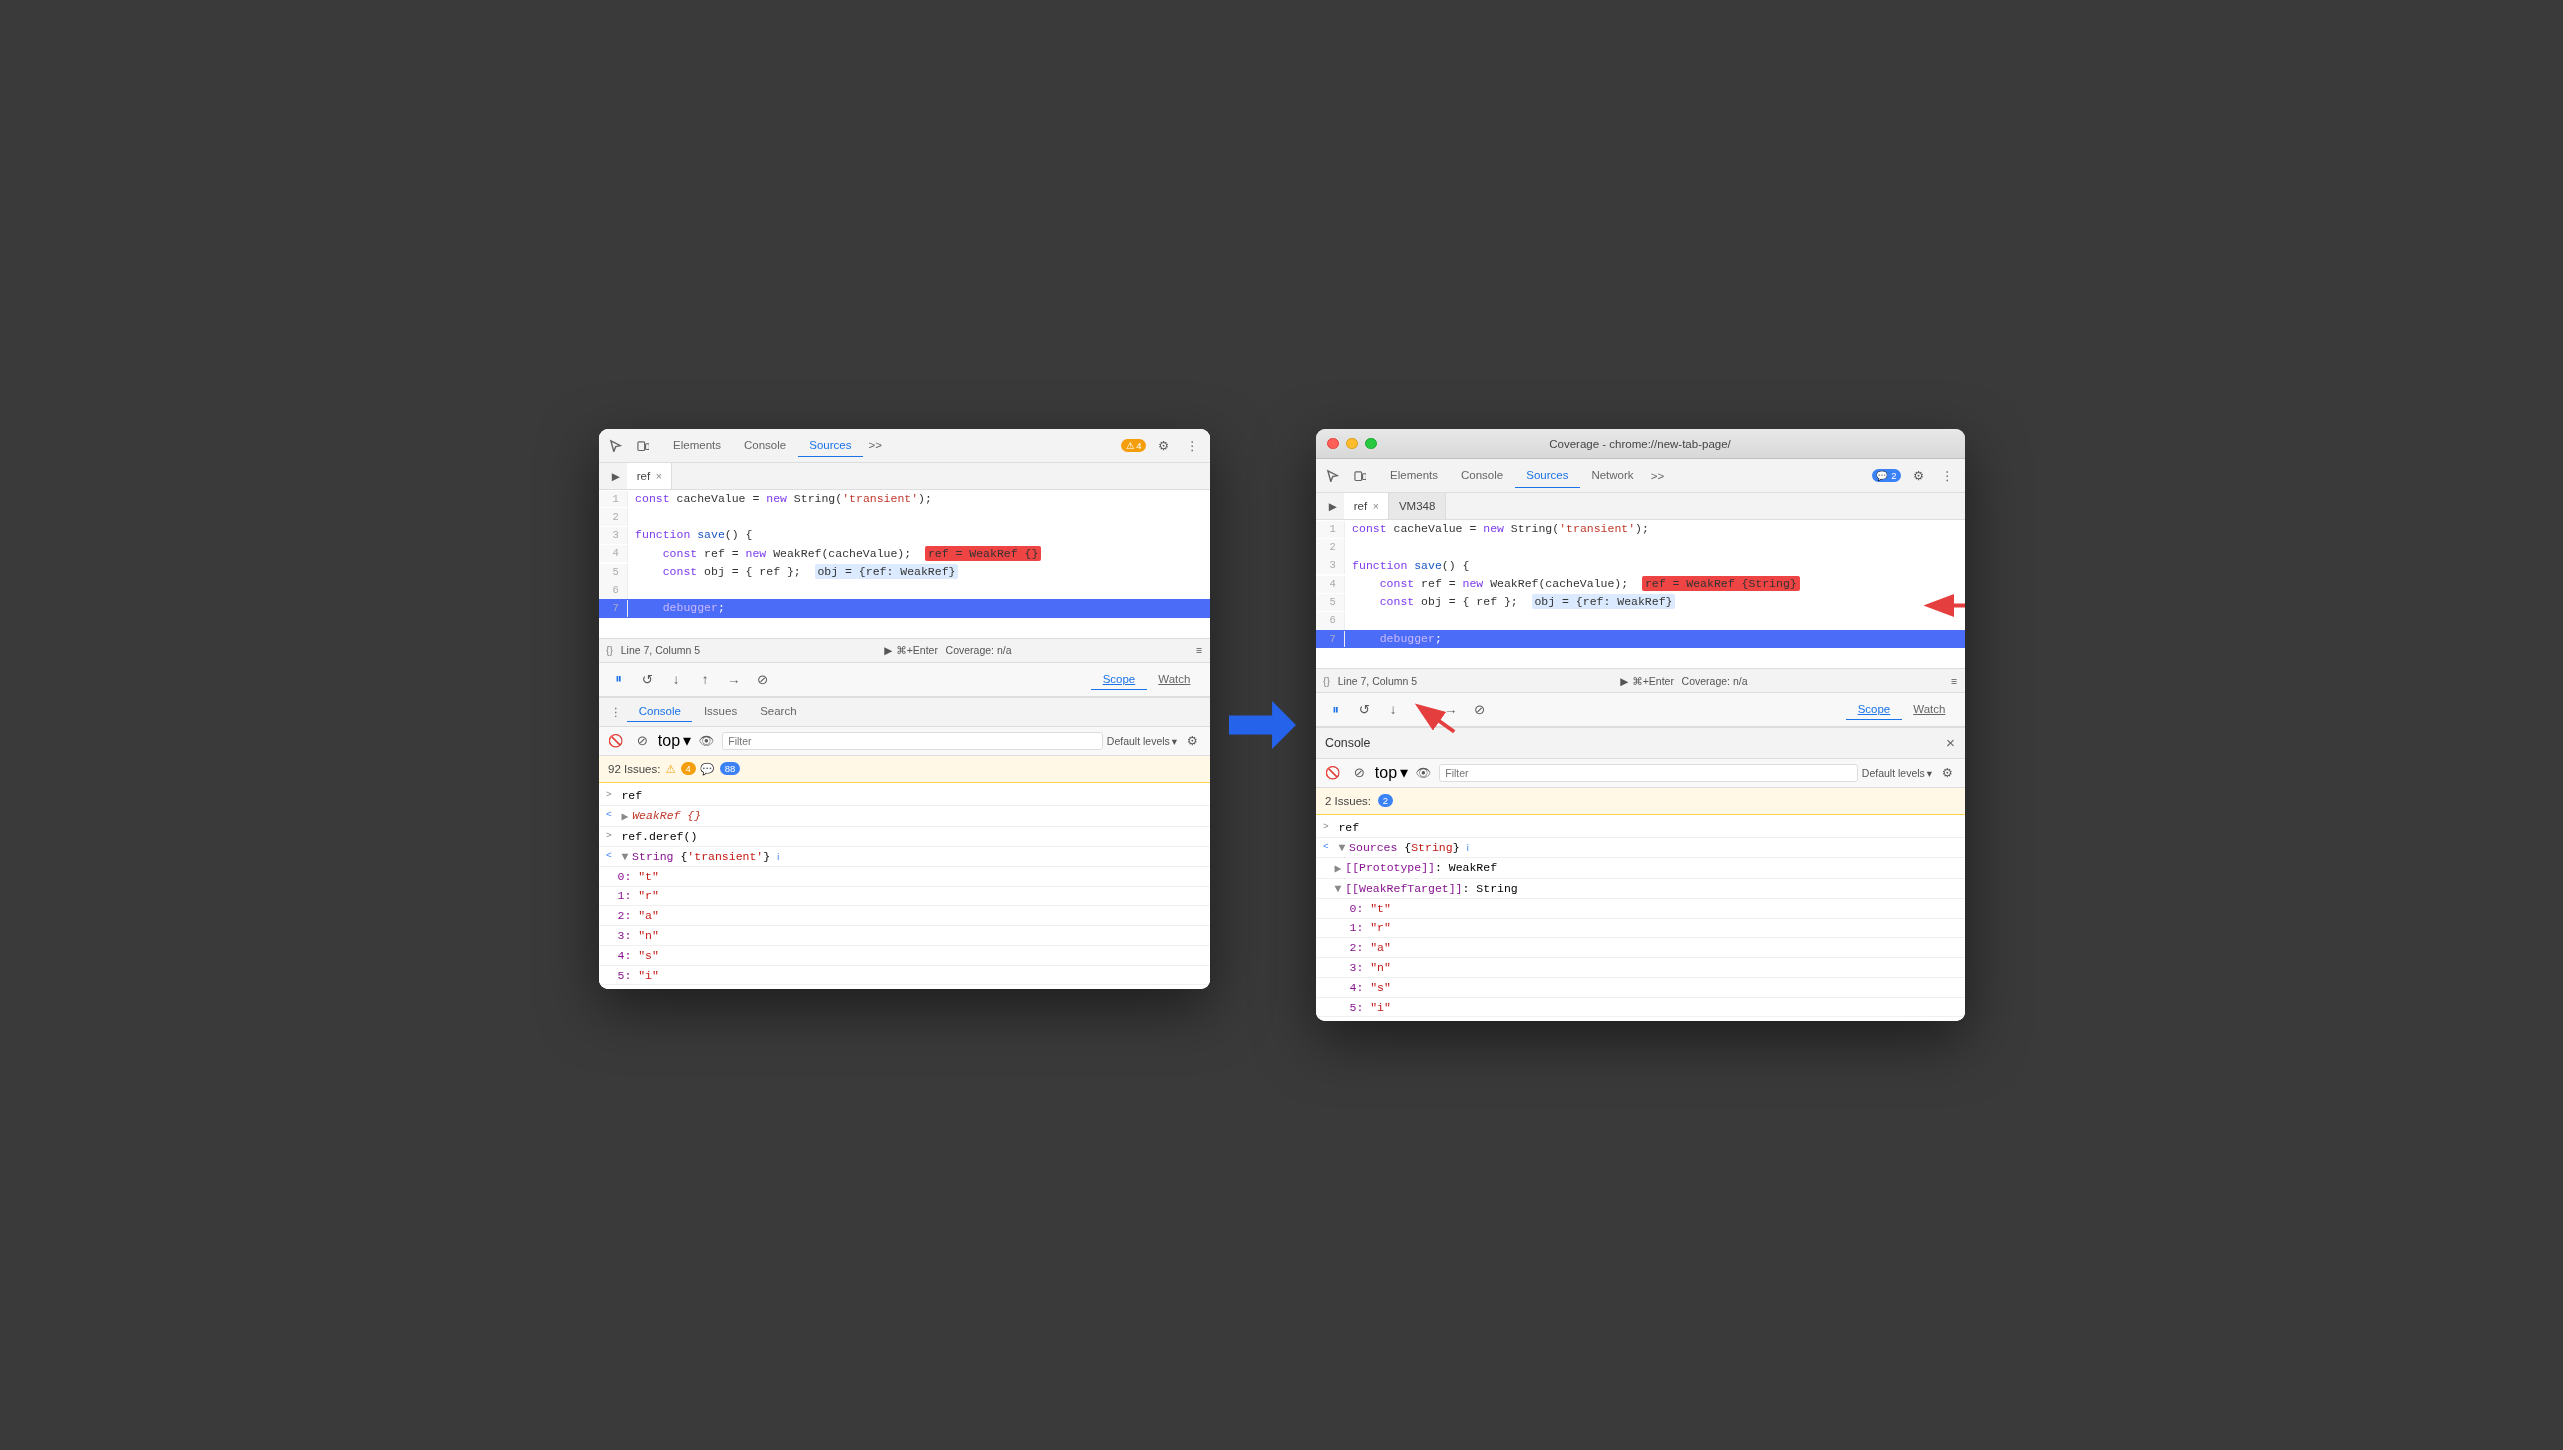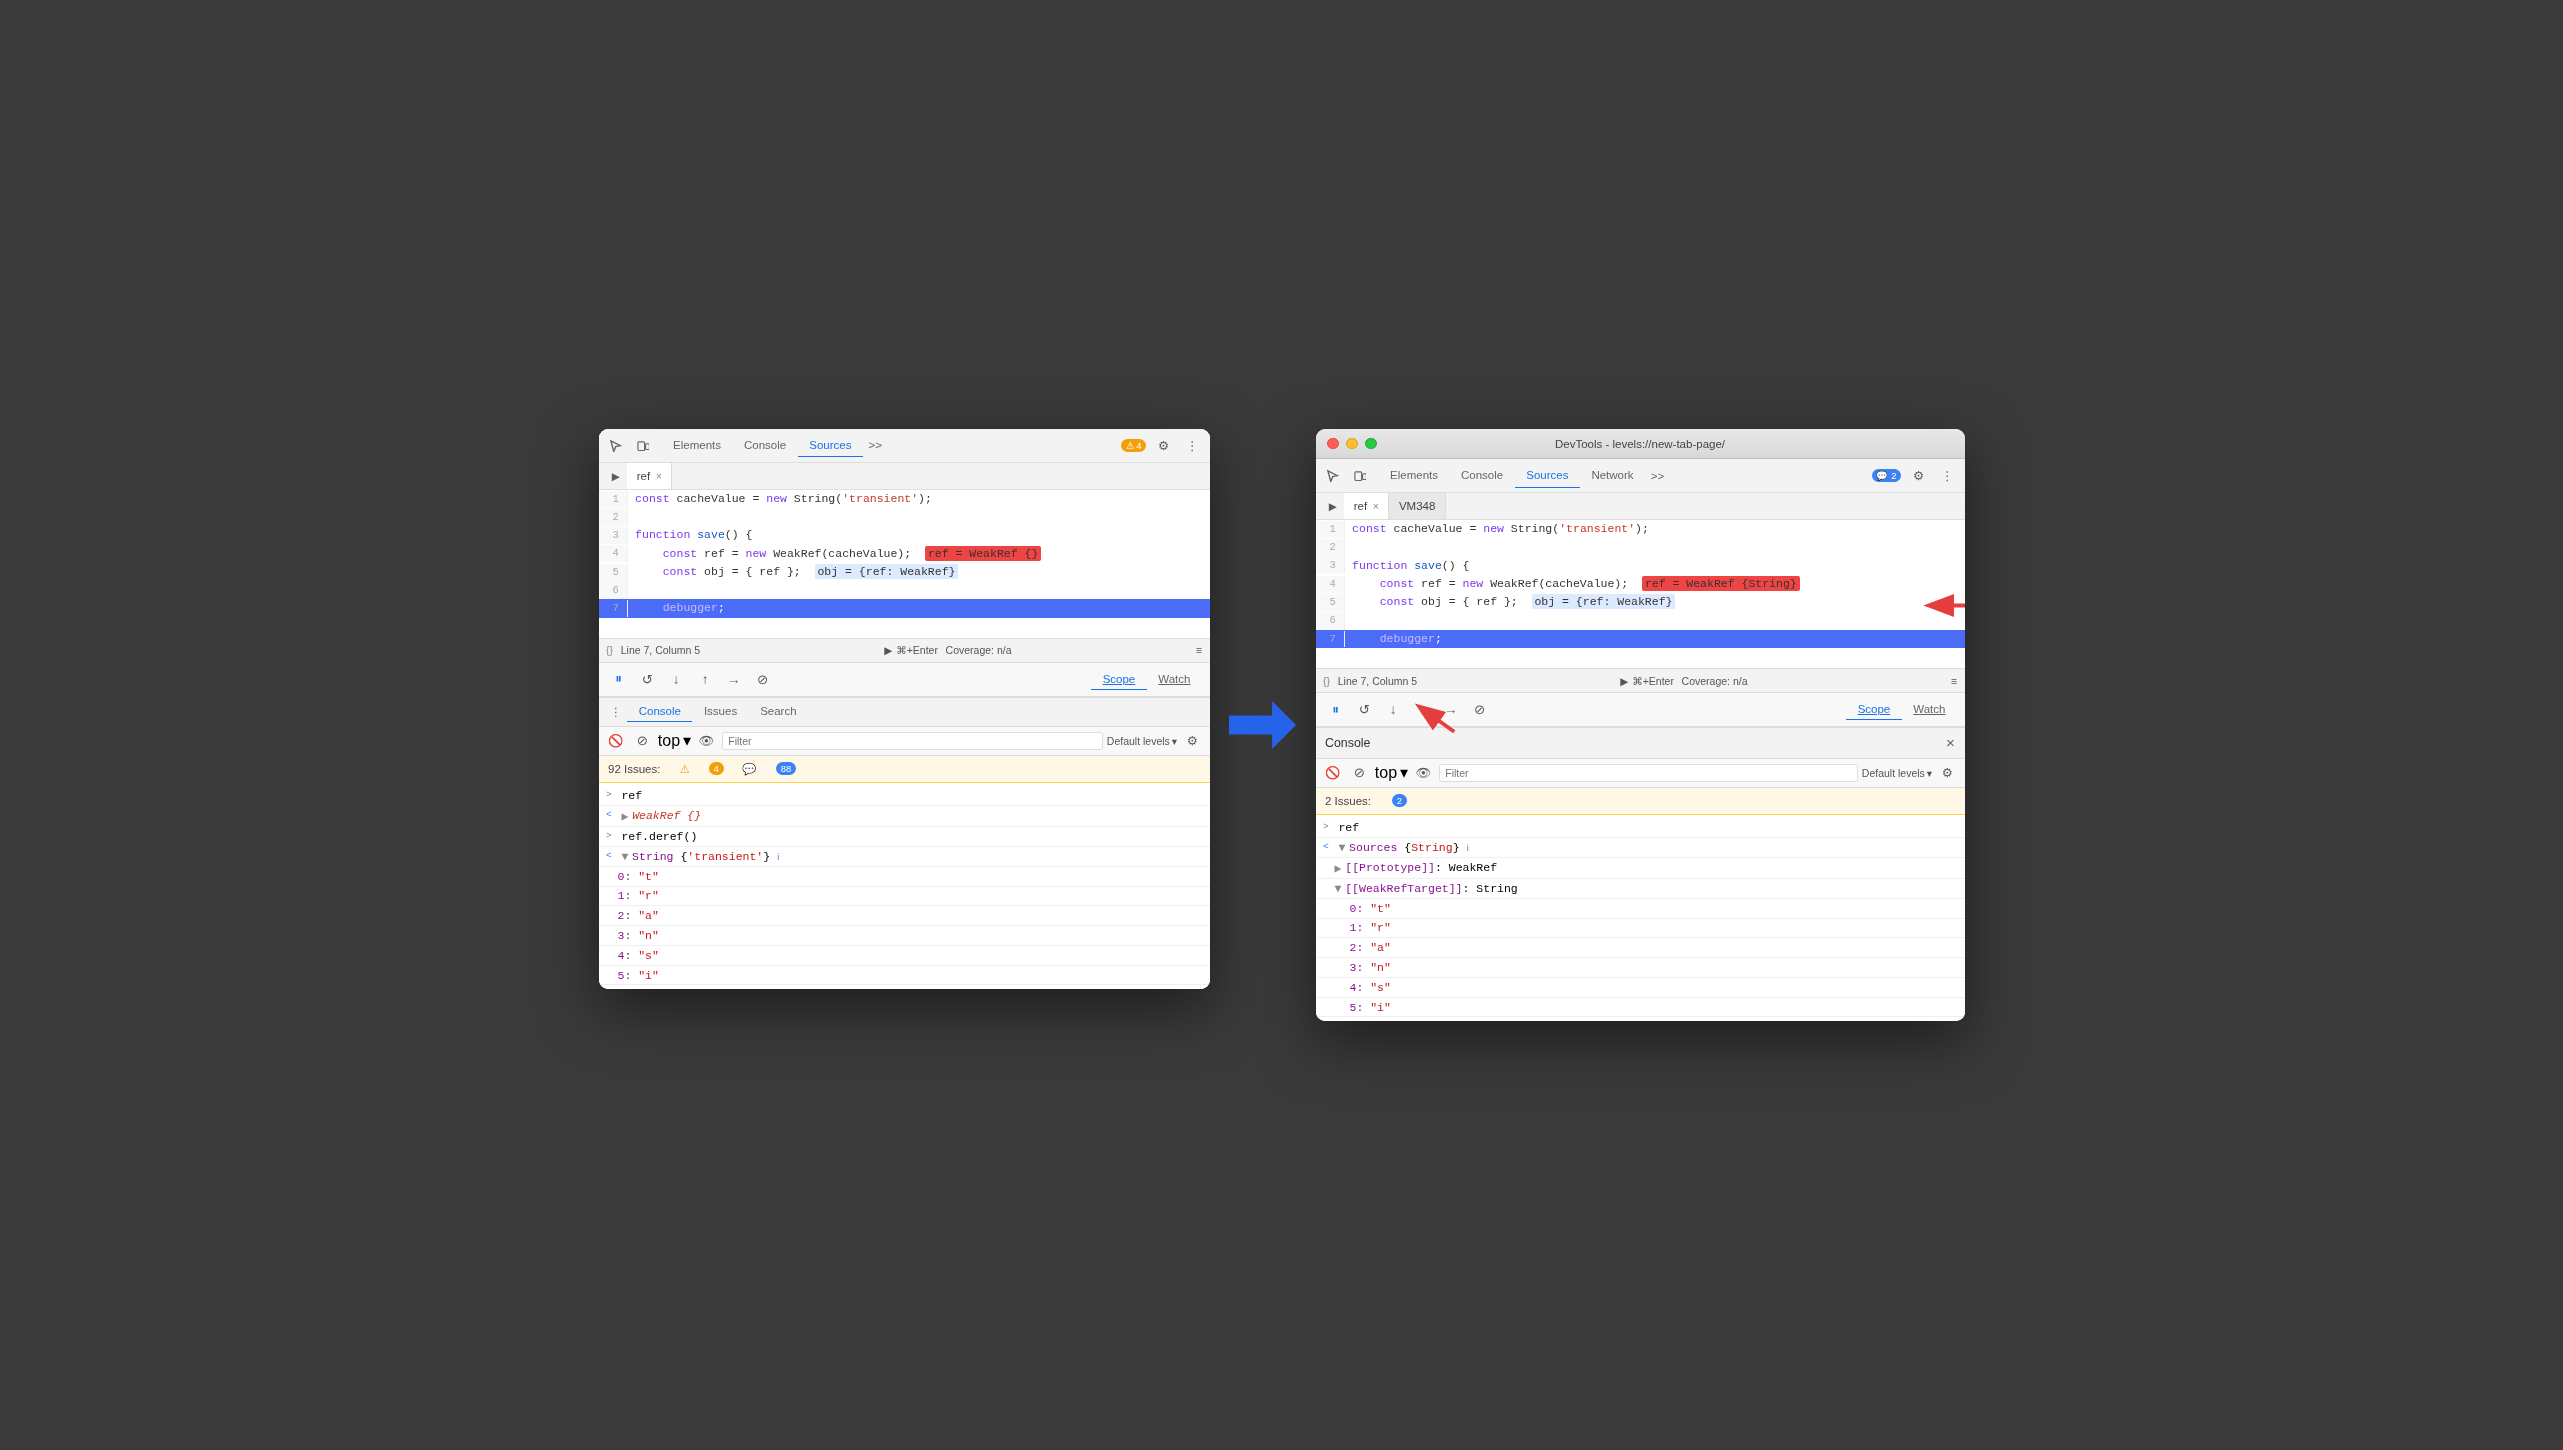--- a/index.html
+++ b/index.html
@@ -354,21 +354,21 @@
     
     .issues-bar {
       background: #fff8e6;
       border-bottom: 1px solid #fcd34d;
       height: 27px;
       display: flex;
       align-items: center;
       padding: 0 9.5px;
       font-size: 11.5px;
       color: #444;
-      gap: 19px;
+      gap: 5px;
     }
     .issues-bar .warn-icon { color: #f59e0b; }
     .issues-bar .msg-icon { color: #3b82f6; }
 
     
     .console-output {
       padding: 3.8px 0;
       overflow: hidden;
     }
     .console-entry {
@@ -632,21 +632,21 @@
       </defs>
       <line x1="55" y1="45" x2="20" y2="20" stroke="#e53e3e" stroke-width="4" marker-end="url(#arrowhead-r2)"></line>
     </svg>
 
     <div class="title-bar">
       <div class="window-controls">
         <div class="control-btn btn-close"></div>
         <div class="control-btn btn-min"></div>
         <div class="control-btn btn-max"></div>
       </div>
-      <span class="title-text">DevTools - levels://new-tab-page/</span>
+      <span class="title-text">Coverage - chrome://new-tab-page/</span>
     </div>
 
     <div class="devtools-body">
 
       <div class="tab-bar">
         <div class="tab-bar-icons">
           <div class="icon-btn">
             <svg width="13.4" height="13.4" viewBox="0 0 14 14">
                 <path d="M2 2l10 5-5 1-2 5z" fill="none" stroke="#666" stroke-width="1.5"></path>
               </svg>

